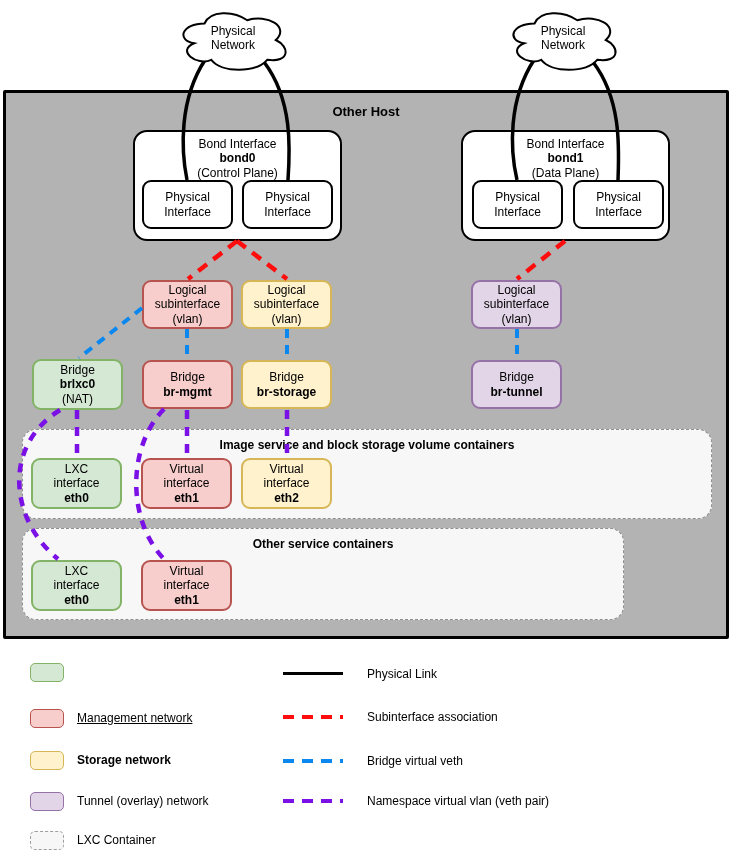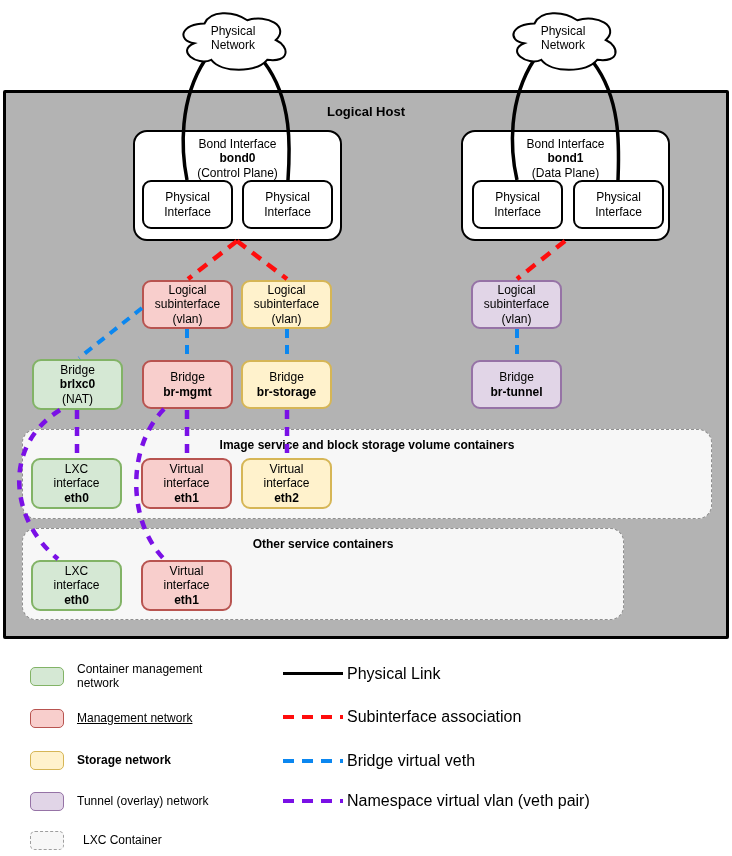--- a/index.html
+++ b/index.html
@@ -37,27 +37,27 @@
   
   .lrow{display:flex;align-items:center;z-index:1;}
   .swatch{width:32px;height:17px;border-radius:5px;flex:0 0 32px;}
   .lrow .swatch{border-width:1.5px;}
   .lxc-sw{background:var(--container-fill);border:1.5px dashed #9e9e9e;}
   .lleg{margin-left:13px;font-size:12px;line-height:1.15;}
   .wrap{width:150px;}
   .line-sample{width:60px;flex:0 0 60px;}
   .solid-sample{height:3.5px;background:var(--physical-link);}
   .dash-sample{height:4px;background:repeating-linear-gradient(90deg,var(--c) 0 11px,transparent 11px 19px);}
-  .rleg{margin-left:4px;font-size:16px;}
+  .rleg{margin-left:24px;font-size:12px;}
 </style>
 </head>
 <body>
 
 <div class="abs" id="host"></div>
-<div class="abs" id="host-title">Logical Host</div>
+<div class="abs" id="host-title">Other Host</div>
 
 <div class="abs lxc-box" style="left:22px;top:429px;width:690px;height:90px;">
   <div class="lxc-title">Image service and block storage volume containers</div>
 </div>
 <div class="abs lxc-box" style="left:22px;top:528px;width:602px;height:92px;">
   <div class="lxc-title">Other service containers</div>
 </div>
 
 <div class="abs bond" style="left:133px;top:130px;width:209px;height:111px;">
   <span>Bond Interface</span><br>
@@ -188,35 +188,34 @@
   <span>Physical</span><br>
   <span>Network</span>
 </div>
 <div class="abs cloud-label" style="left:506px;top:24px;width:114px;">
   <span>Physical</span><br>
   <span>Network</span>
 </div>
 
 <div class="abs lrow" style="left:30px;top:663px;">
   <div class="swatch green"></div>
-  <div class="lleg wrap">Container management network</div>
 </div>
 <div class="abs lrow" style="left:30px;top:709px;text-decoration:underline;">
   <div class="swatch red"></div>
   <div class="lleg">Management network</div>
 </div>
 <div class="abs lrow" style="left:30px;top:751px;font-weight:bold;">
   <div class="swatch yellow"></div>
   <div class="lleg">Storage network</div>
 </div>
 <div class="abs lrow" style="left:30px;top:792px;">
   <div class="swatch purple"></div>
   <div class="lleg">Tunnel (overlay) network</div>
 </div>
-<div class="abs lrow" style="left:30px;top:831px;gap:6px;">
+<div class="abs lrow" style="left:30px;top:831px;">
   <div class="swatch lxc-sw"></div>
   <div class="lleg">LXC Container</div>
 </div>
 
 <div class="abs lrow" style="left:283px;top:665px;height:17px;">
   <div class="line-sample solid-sample"></div>
   <div class="rleg">Physical Link</div>
 </div>
 <div class="abs lrow" style="left:283px;top:708px;height:17px;">
   <div class="line-sample dash-sample" style="--c:var(--subinterface-link)"></div>

